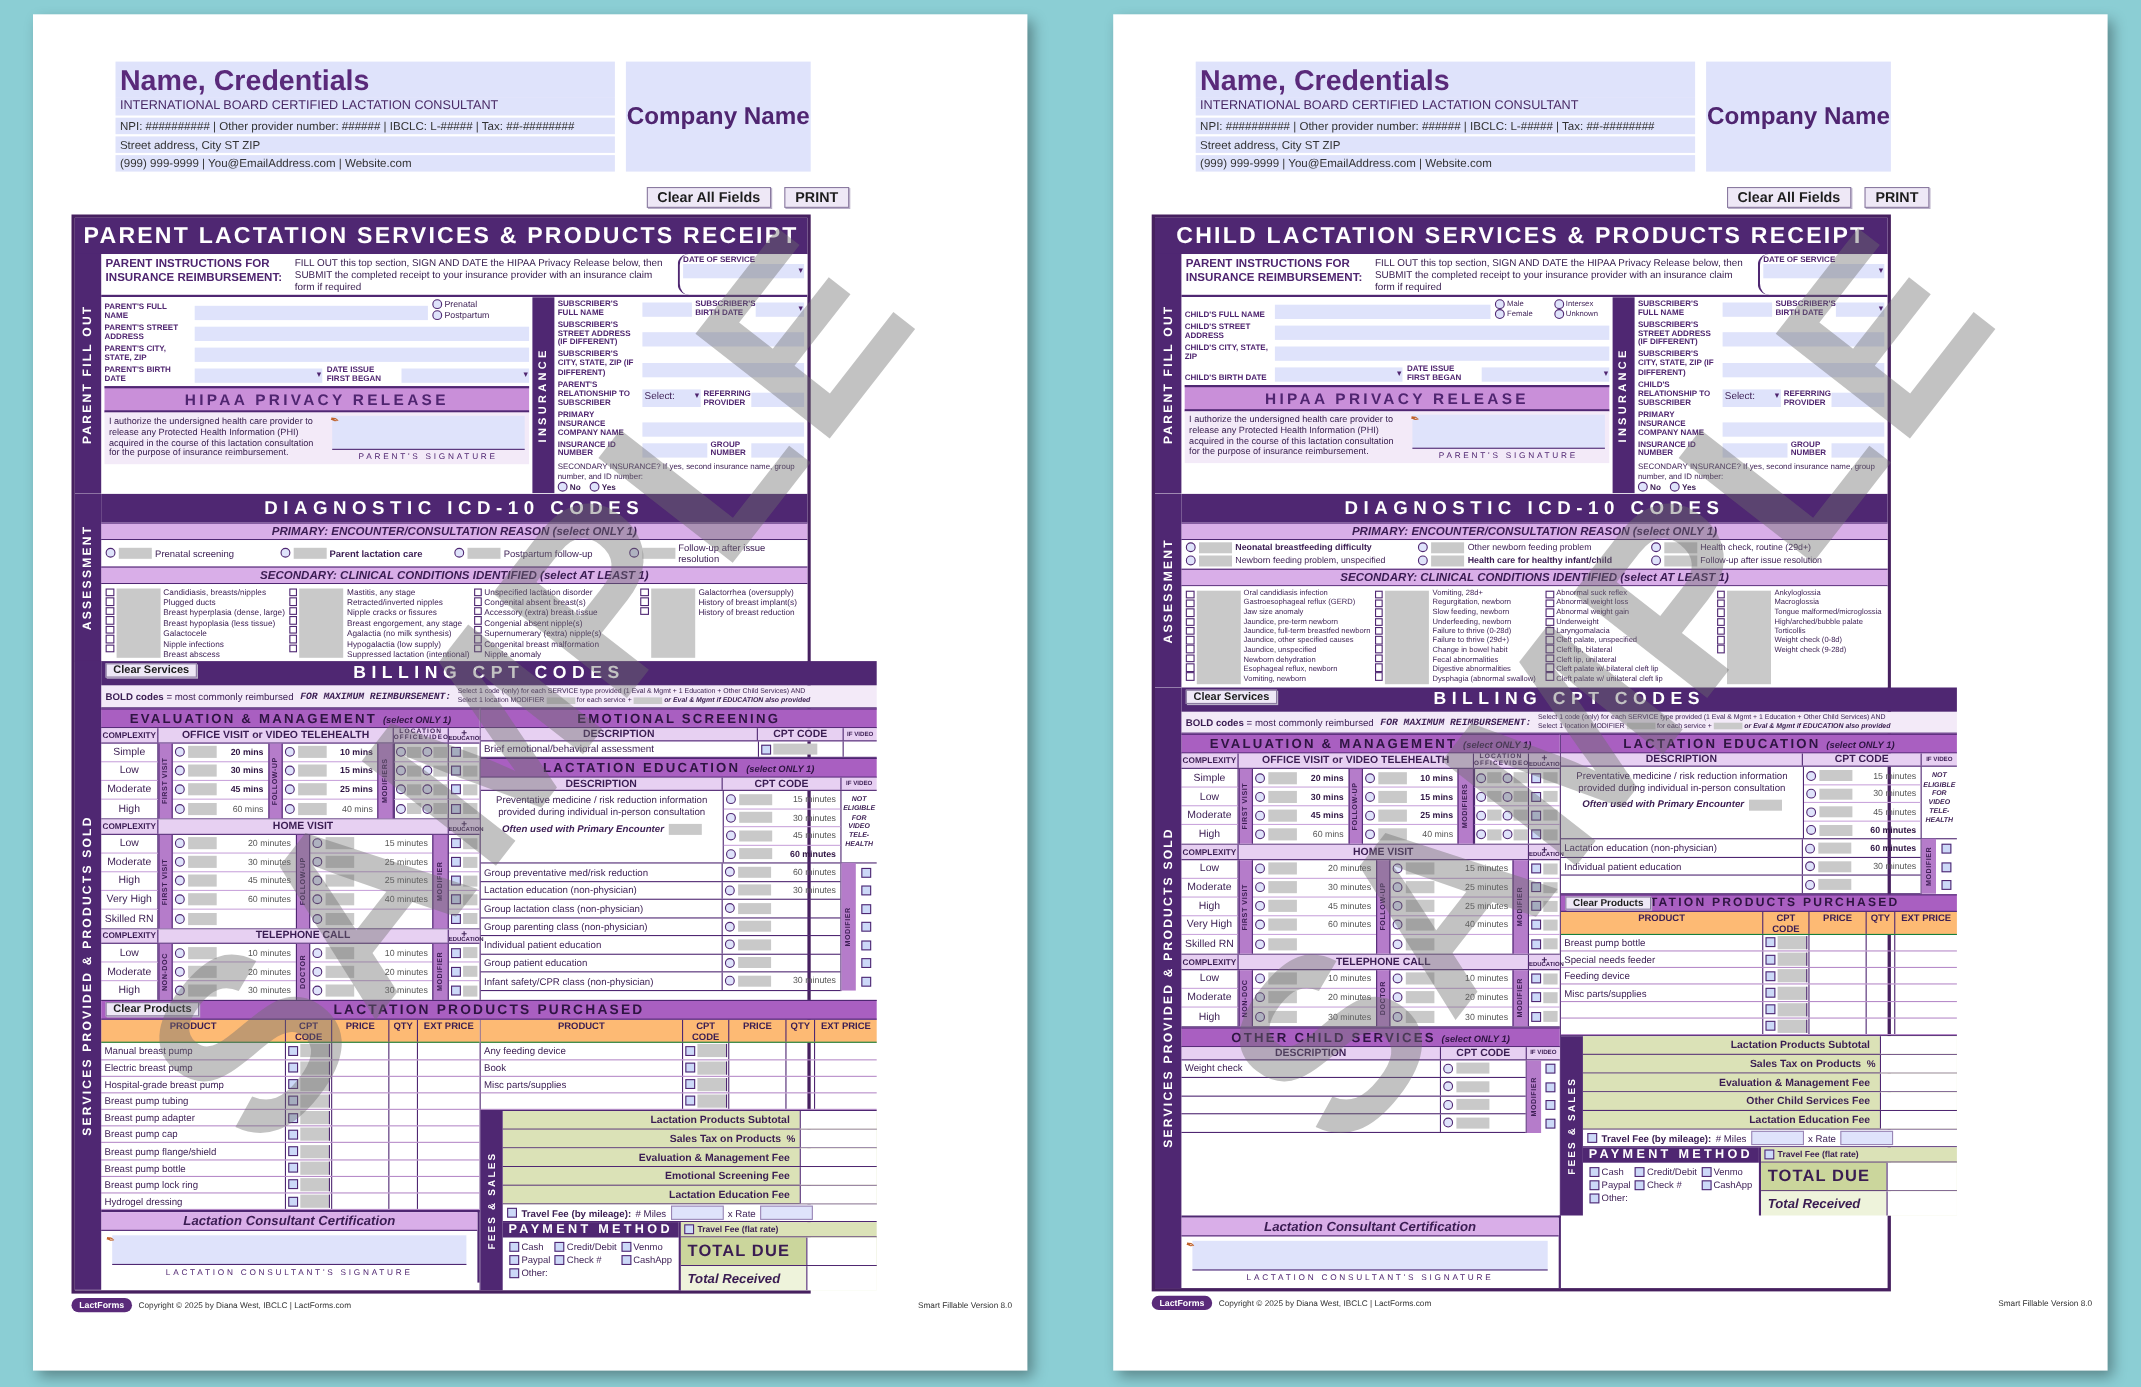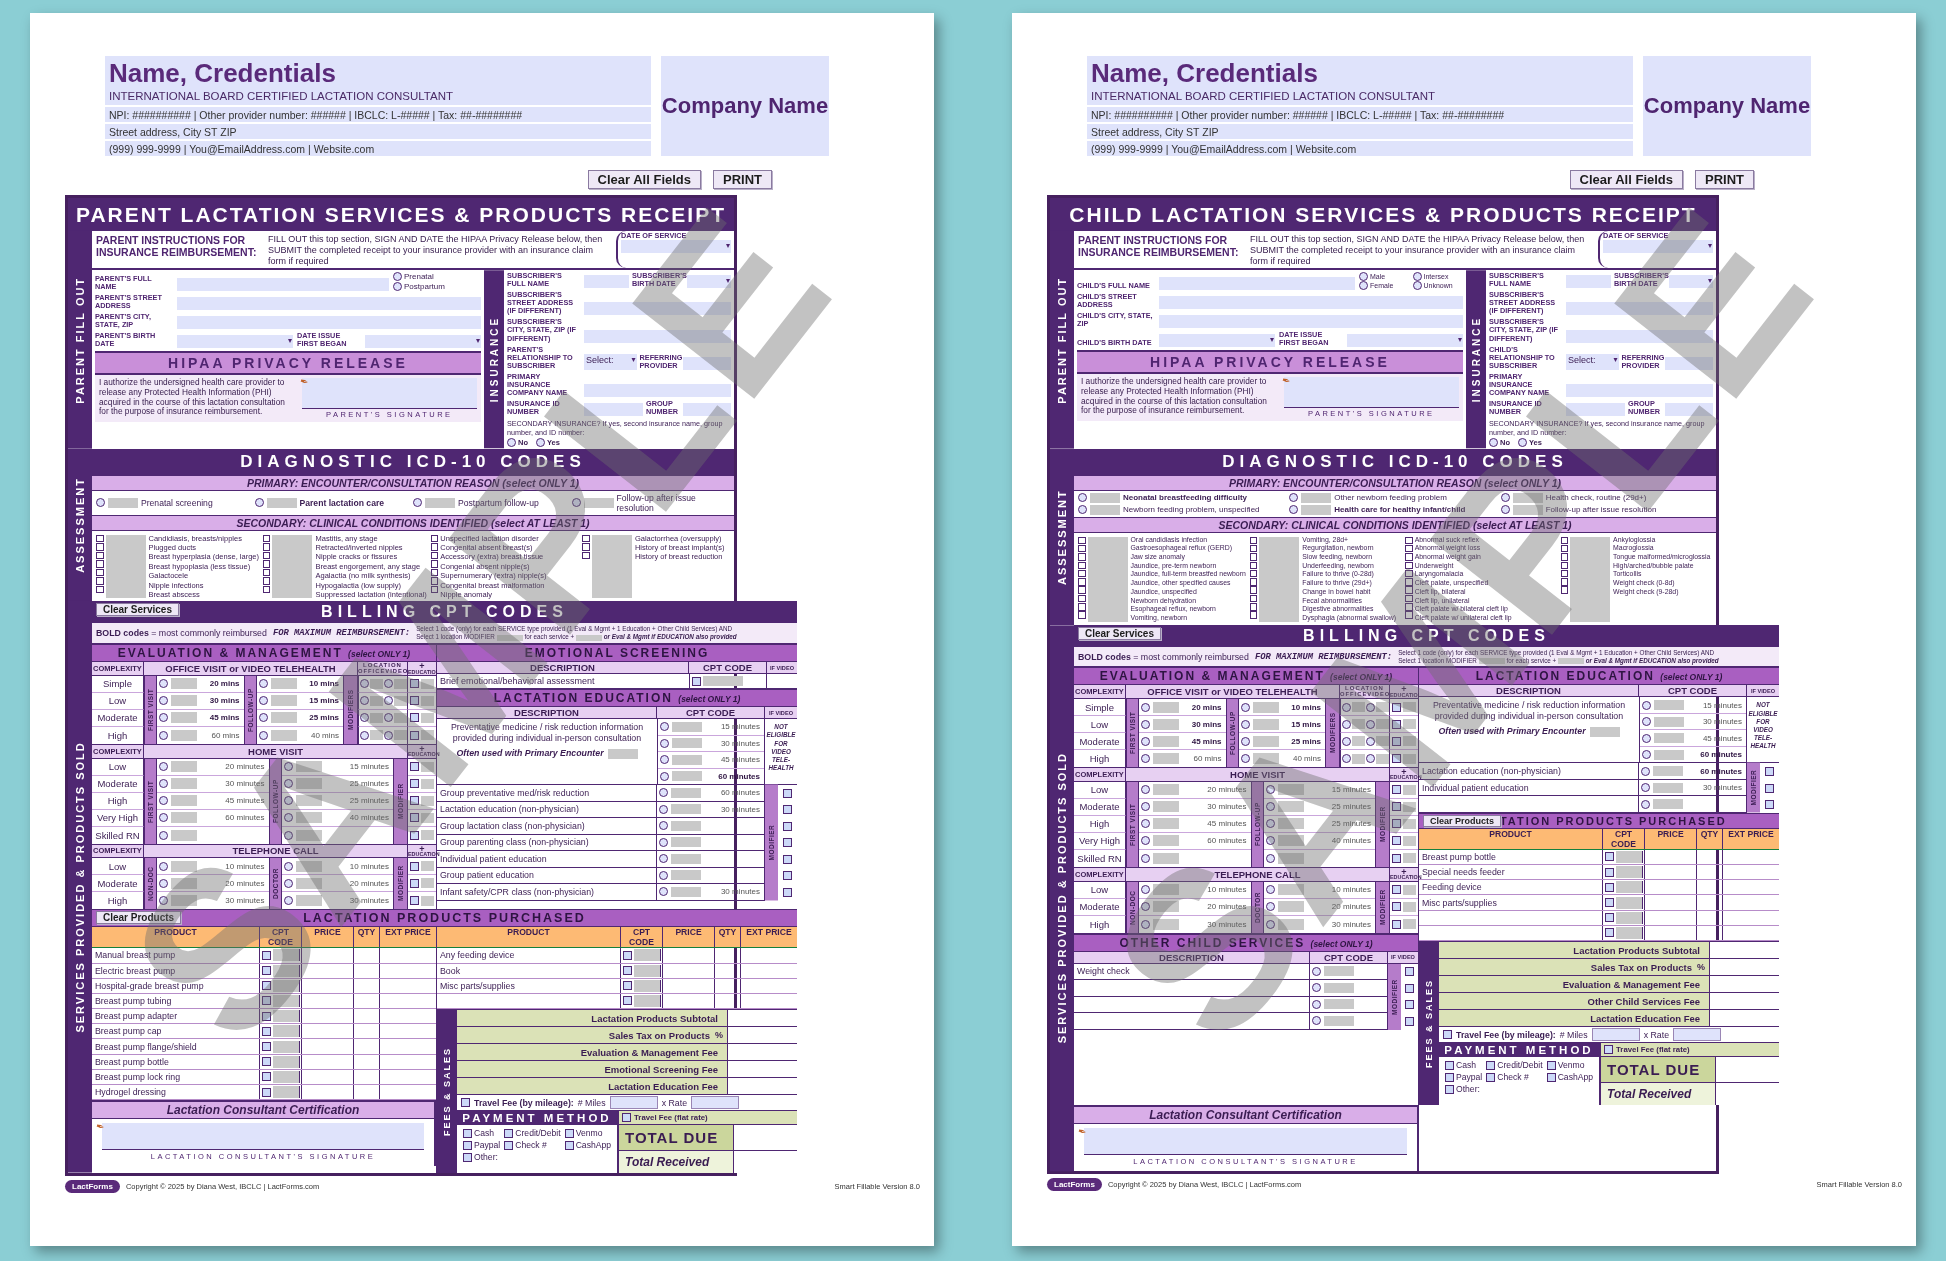--- a/index.html
+++ b/index.html
@@ -1,20 +1,20 @@
 <!DOCTYPE html>
 <html><head>
 <meta charset="utf-8">
 <style>
   html,body{margin:0;padding:0;background:#8bced4;font-family:"Liberation Sans",sans-serif;color:#3a1c52;}
   .canvas{position:relative;width:1946px;height:1261px;background:#8bced4;display:flex;gap:78px;padding:13px 30px;box-sizing:border-box;}
   .page{position:relative;width:904px;height:1233px;background:#fff;box-shadow:5px 6px 12px rgba(0,0,0,.35);overflow:hidden;flex:none;}
   .watermark{position:absolute;left:-60px;top:60px;width:1020px;height:1100px;display:flex;align-items:center;justify-content:center;transform:rotate(-52deg);font-size:225px;font-weight:bold;color:rgba(110,110,110,.42);letter-spacing:6px;z-index:30;pointer-events:none;}
   
-  .biz{margin:43px 0 0 75px;width:724px;display:flex;gap:10px;position:relative;z-index:2;}
+  .biz{margin:43px 0 0 75px;width:632px;display:flex;gap:10px;position:relative;z-index:2;}
   .biz-left{flex:1;}
   .biz-name{font-size:26px;font-weight:bold;color:#5a2a7a;background:#dfe3fb;padding:2px 6px 0 4px;}
   .biz-sub{font-size:11.5px;color:#4a2a66;background:#dfe3fb;padding:1px 4px 3px;}
   .biz-line{font-size:10.5px;color:#333;background:#dfe3fb;padding:1.5px 4px;margin-top:2px;}
   .biz-company{width:168px;background:#dfe3fb;color:#4f2570;font-size:22px;font-weight:bold;text-align:center;display:flex;align-items:center;justify-content:center;line-height:1.15;}
   .actions{width:707px;display:flex;justify-content:flex-end;gap:12px;margin:14px 0 6px 35px;position:relative;z-index:2;}
   .btn{background:#eee8f6;border:1px solid #8a7aa0;box-shadow:1px 1px 0 #b9b0c8;color:#1d1d1d;font-weight:bold;font-size:13px;padding:1px 9px;font-family:"Liberation Sans",sans-serif;cursor:pointer;}
   
   .form{margin-left:35px;width:672px;border:3px solid #46205f;box-sizing:border-box;position:relative;z-index:1;background:#fff;}
   .ftitle{background:#4f2772;color:#fff;font-weight:bold;font-size:21px;letter-spacing:2px;text-align:center;padding:5px 0 4px;}

